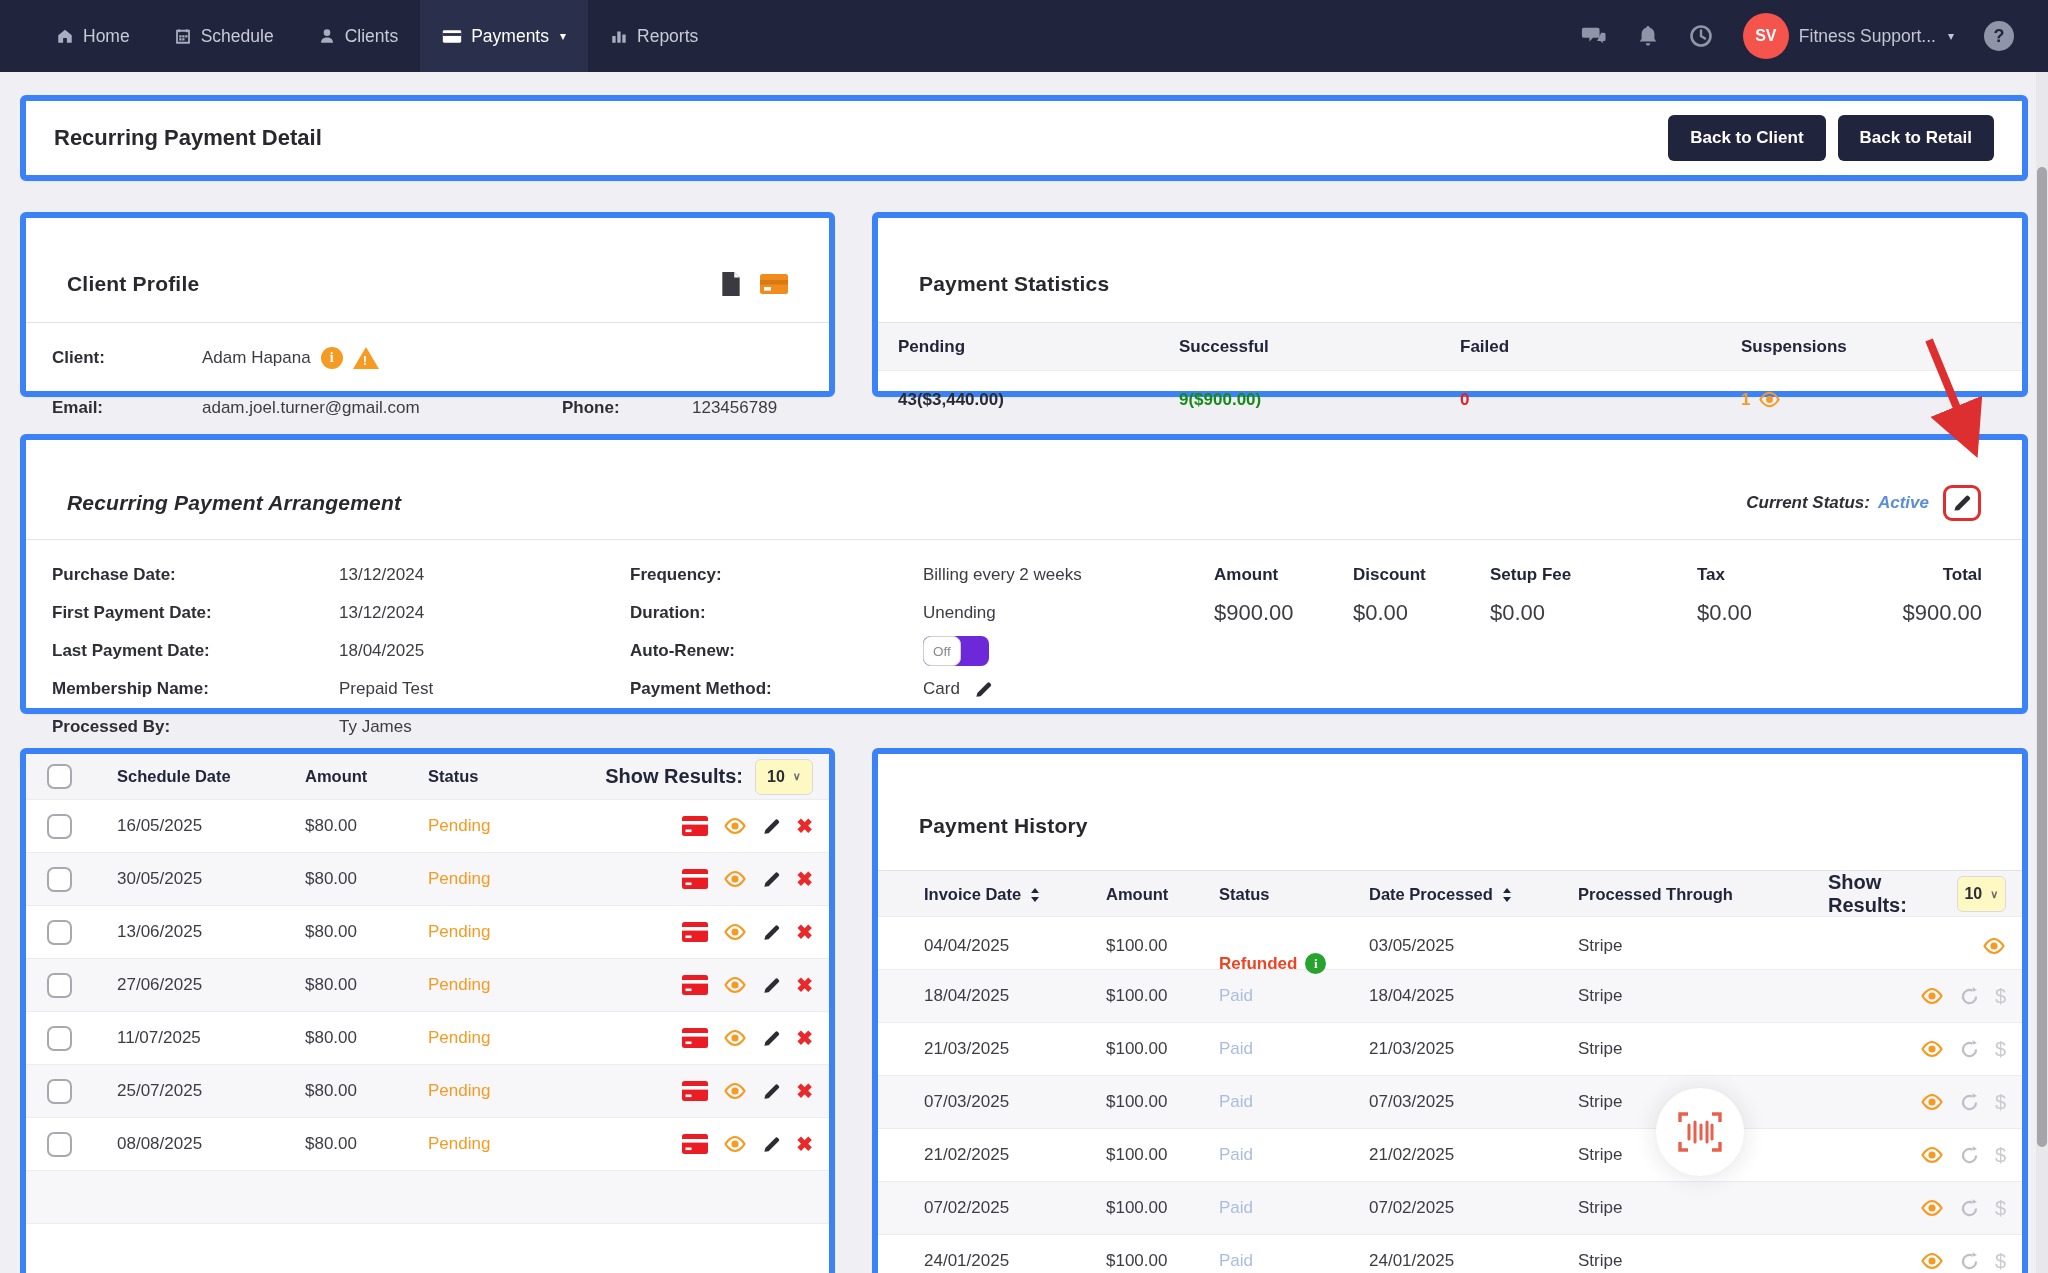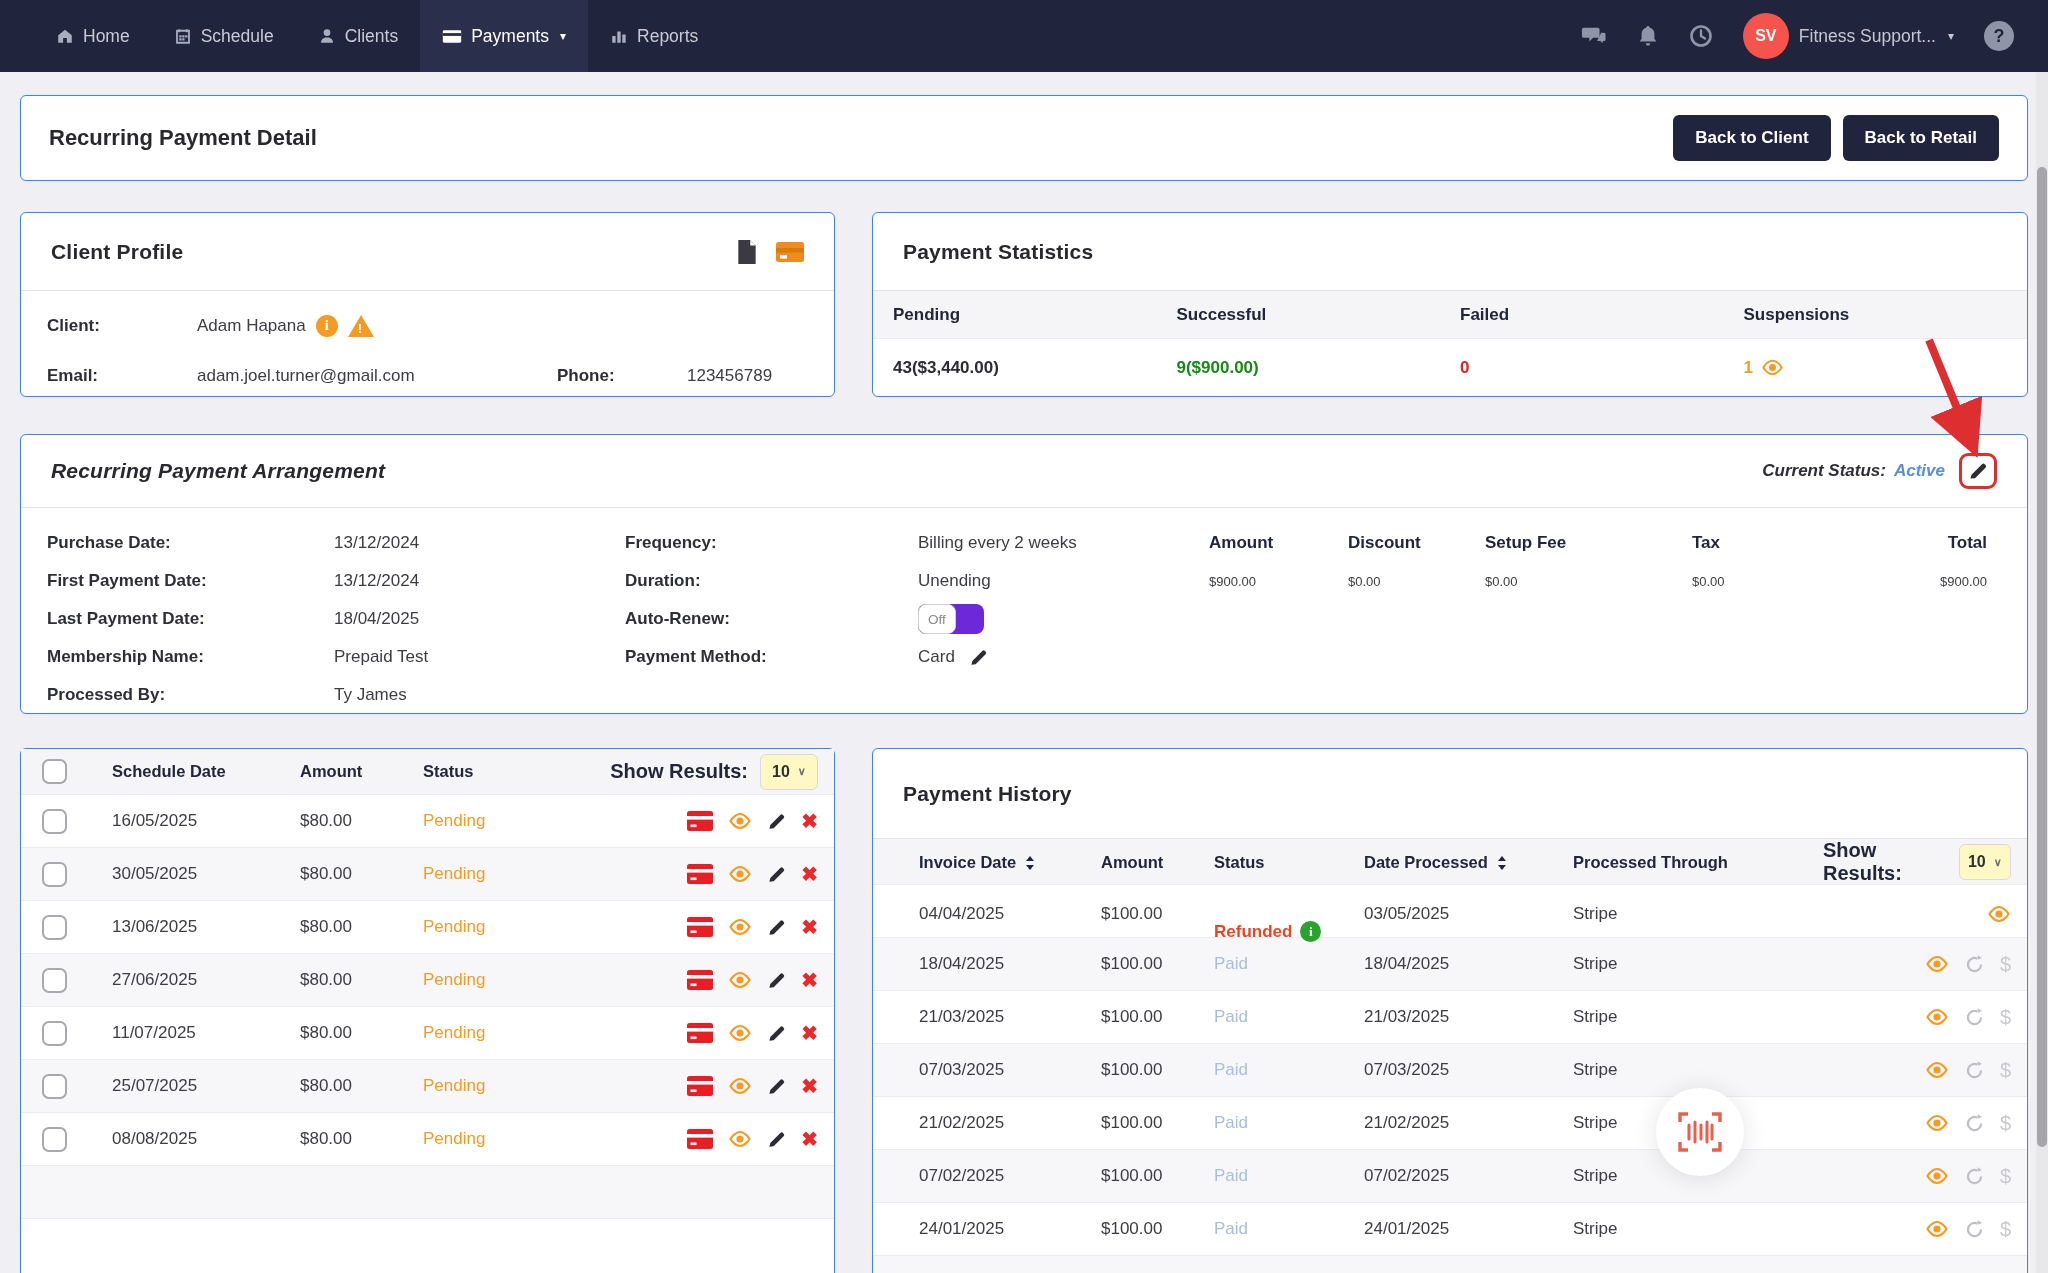--- a/index.html
+++ b/index.html
@@ -24,24 +24,24 @@
   .nav-right{display:flex; align-items:center; gap:30px; padding-right:34px;}
   .nav-icon{color:#8f94a8; display:flex; align-items:center; cursor:pointer;}
   .avatar{width:46px; height:46px; border-radius:50%; background:var(--avatar); color:#fff;
           font-weight:bold; font-size:16px; display:flex; align-items:center; justify-content:center;}
   .account{display:flex; align-items:center; gap:10px; color:#c3c7d4; font-size:17.5px; cursor:pointer;}
   .account .caret{color:#c3c7d4;}
   .help-circle{width:30px; height:30px; border-radius:50%; background:#8f94a8; color:var(--navy);
                font-weight:bold; font-size:18px; display:flex; align-items:center; justify-content:center; cursor:pointer;}
 
   
-  .card{position:absolute; background:#fff; border:1px solid #3b82f6; border-radius:6px;
+  .card{position:absolute; background:#fff; border:6px solid #3b82f6; border-radius:6px;
         box-shadow:0 1px 2px rgba(20,20,40,.04);}
-  .card-head{display:flex; align-items:center; justify-content:space-between; padding:0 30px;
-             border-bottom:1px solid #e2e2e8;}
+  .card-head{display:flex; align-items:center; justify-content:space-between; padding:0 41px;
+             border-bottom:1px solid #e2e2e8;margin-top:27px;}
   .card-title{font-size:21px; font-weight:bold; color:#28282e; letter-spacing:.2px;}
 
   .title-card{left:20px; top:95px; width:2008px; height:86px; display:flex; align-items:center;
               justify-content:space-between; padding:0 28px;}
   .page-title{font-size:22px; font-weight:bold; color:#28282e;}
   .btn-group{display:flex; gap:12px;}
   .btn-dark{height:46px; padding:0 22px; background:var(--navy); color:#fff; border:none;
             border-radius:6px; font-size:17px; font-weight:bold; font-family:inherit; cursor:pointer;}
 
   
@@ -83,21 +83,21 @@
   .rpa-body{position:relative; height:213px;}
   .rpa-col{position:absolute; top:16px; display:grid; grid-auto-rows:38px; align-items:center;}
   .rpa-col .row{display:flex; align-items:center;}
   .rpa-left{left:26px;}
   .rpa-left .f-label{width:287px;}
   .rpa-mid{left:604px;}
   .rpa-mid .f-label{width:293px;}
   .rpa-money{position:absolute; left:1188px; right:40px; top:16px; display:grid;
              grid-template-columns:139px 137px 207px 150px 1fr; grid-auto-rows:38px; align-items:center;}
   .m-head{font-size:17px; font-weight:bold; color:#23263a;}
-  .m-val{font-size:13px; color:#3c3c44;}
+  .m-val{font-size:22px; color:#3c3c44;}
   .m-right{text-align:right;}
   .toggle{position:relative; width:66px; height:30px; background:#6d28d9; border-radius:8px; cursor:pointer;text-decoration:underline;}
   .toggle .knob{position:absolute; left:0; top:0; width:38px; height:30px; background:#fff;
                 border:1px solid #d0d0d4; border-radius:8px; display:flex; align-items:center;
                 justify-content:center; font-size:13.5px; color:#8a8a90;}
   .pm-edit{margin-left:14px; cursor:pointer;}
 
   
   .schedule-card{left:20px; top:748px; width:815px; height:546px;}
   .history-card{left:872px; top:748px; width:1156px; height:546px;}

